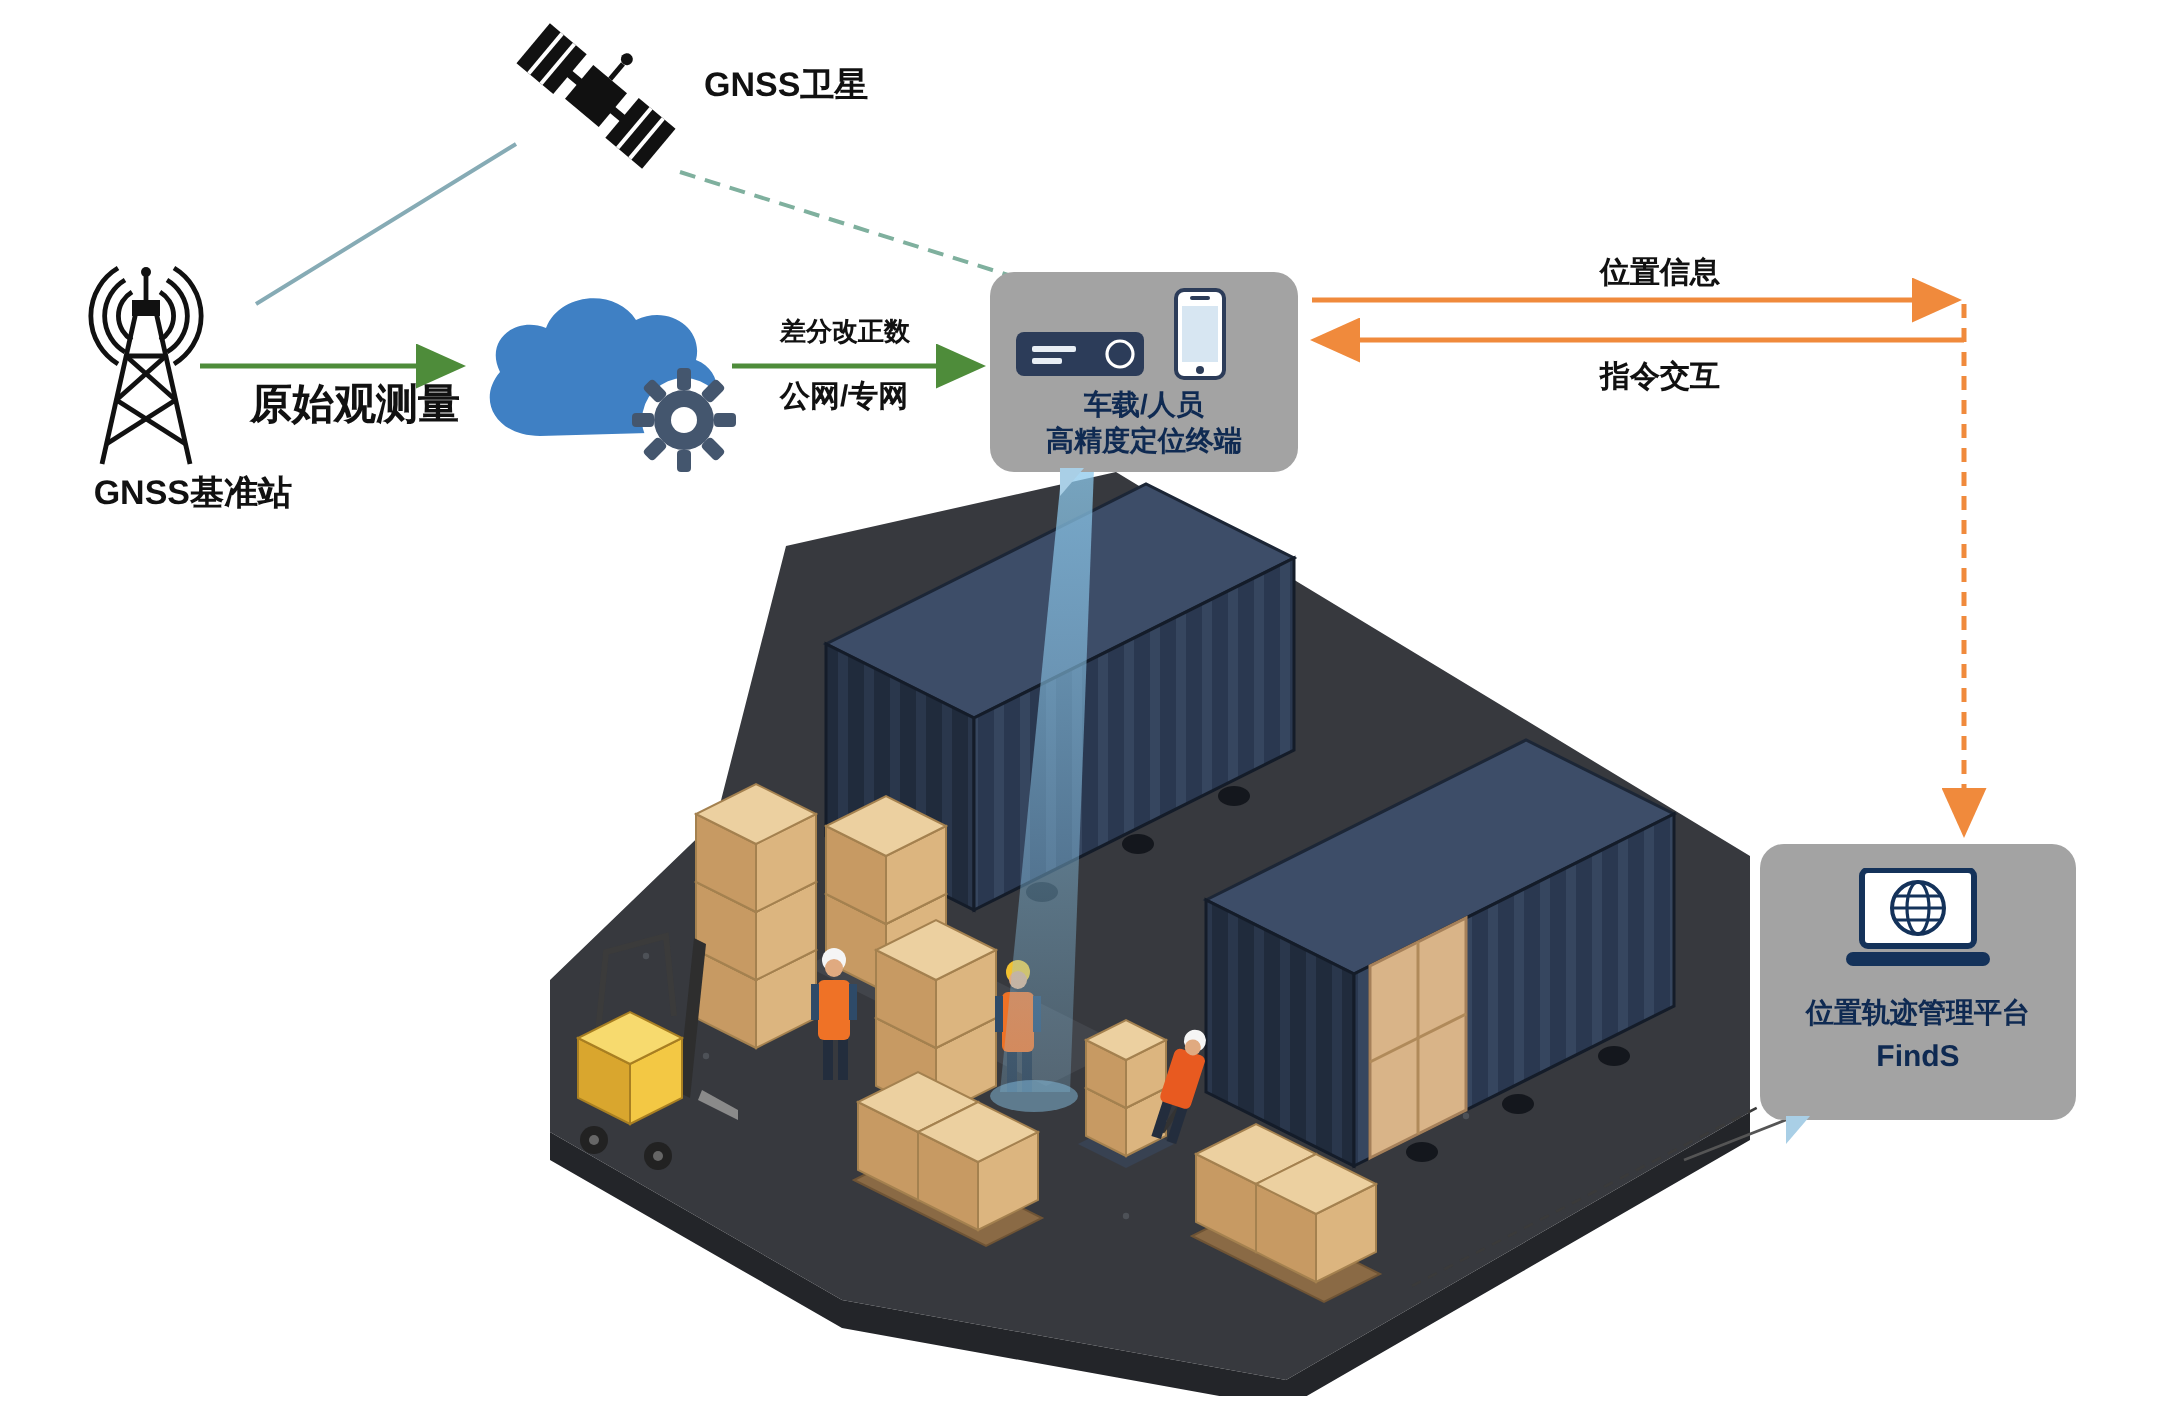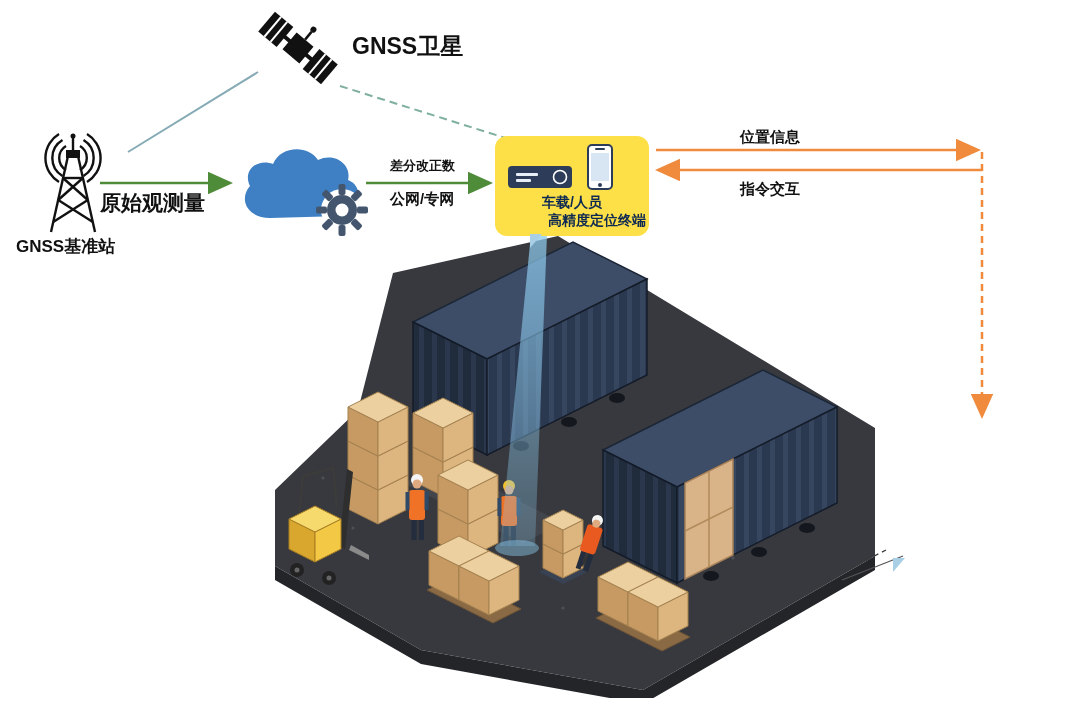--- a/index.html
+++ b/index.html
@@ -1,22 +1,22 @@
 <!DOCTYPE html>
 <html><head>
 <meta charset="utf-8">
 <style>
   html,body{margin:0;padding:0;background:#fff;}
   body{font-family:"Liberation Sans","DejaVu Sans",sans-serif;}
   #canvas{position:relative;width:1080px;height:701px;background:#ffffff;overflow:hidden;}
   svg{display:block;}
   .abs{position:absolute;}
   .lbl{position:absolute;font-weight:bold;color:#111;line-height:1.25;}
-  .lbl.center{text-align:left;}
-  .bubble{position:absolute;background:#fde047;border-radius:12px;}
+  .lbl.center{text-align:right;}
+  .bubble{position:absolute;background:#a3a3a3;border-radius:12px;}
   .bubble .blbl{position:absolute;width:100%;text-align:center;font-weight:bold;color:#0f2a52;}
   .tail{position:absolute;width:0;height:0;}
   #links{position:absolute;left:0;top:0;pointer-events:none;}
 </style>
 </head>
 <body>
 
 <div id="canvas">
 
   <svg class="abs" style="left:263px;top:228px;" width="620" height="470" viewBox="0 0 620 470">
@@ -257,27 +257,40 @@
       <rect x="9" y="11" width="22" height="3" rx="1" fill="#e8eef5"></rect>
       <rect x="9" y="17" width="15" height="3" rx="1" fill="#e8eef5"></rect>
     </svg>
     <svg class="abs" style="left:92px;top:8px;" width="26" height="46" viewBox="0 0 26 46">
       <rect x="1" y="1" width="24" height="44" rx="4" fill="#fff" stroke="#2c3c59" stroke-width="2"></rect>
       <rect x="8" y="4" width="10" height="2" rx="1" fill="#2c3c59"></rect>
       <rect x="4" y="9" width="18" height="28" fill="#d7e6f2"></rect>
       <circle cx="13" cy="41" r="2" fill="#2c3c59"></circle>
     </svg>
     <div class="blbl" style="top:58px;font-size:14px;">车载/人员</div>
-    <div class="blbl" style="top:76px;font-size:14px;padding-left:25px;">高精度定位终端</div>
+    <div class="blbl" style="top:76px;font-size:14px;">高精度定位终端</div>
   </div>
   <div class="tail" style="left:530px;top:234px;border-top:14px solid #a9cfe6;border-right:12px solid transparent;"></div>
 
+  <div class="bubble" style="left:880px;top:422px;width:158px;height:138px;">
+    <svg class="abs" style="left:41px;top:12px;" width="76" height="50" viewBox="0 0 76 50">
+      <rect x="10" y="1" width="56" height="38" rx="3" fill="#fff" stroke="#14325a" stroke-width="3"></rect>
+      <circle cx="38" cy="20" r="13" fill="#fff" stroke="#14325a" stroke-width="2"></circle>
+      <ellipse cx="38" cy="20" rx="5.5" ry="13" fill="none" stroke="#14325a" stroke-width="1.6"></ellipse>
+      <line x1="27" y1="14" x2="49" y2="14" stroke="#14325a" stroke-width="1.6"></line>
+      <line x1="25" y1="20" x2="51" y2="20" stroke="#14325a" stroke-width="1.6"></line>
+      <line x1="27" y1="26" x2="49" y2="26" stroke="#14325a" stroke-width="1.6"></line>
+      <rect x="2" y="42" width="72" height="7" rx="3.5" fill="#14325a"></rect>
+    </svg>
+    <div class="blbl" style="top:76px;font-size:14px;">位置轨迹管理平台</div>
+    <div class="blbl" style="top:98px;font-size:15px;">FindS</div>
+  </div>
   <div class="tail" style="left:893px;top:558px;border-top:14px solid #a9cfe6;border-right:12px solid transparent;"></div>
 
-  <div class="lbl" style="left:352px;top:32px;width:120px;font-size:23px;">GNSS卫星</div>
+  <div class="lbl" style="left:352px;top:32px;width:120px;font-size:17px;">GNSS卫星</div>
   <div class="lbl center" style="left:16px;top:236px;width:130px;font-size:17px;">GNSS基准站</div>
   <div class="lbl center" style="left:100px;top:190px;width:130px;font-size:21px;">原始观测量</div>
   <div class="lbl" style="left:390px;top:158px;width:100px;font-size:13px;">差分改正数</div>
   <div class="lbl" style="left:390px;top:190px;width:100px;font-size:15px;">公网/专网</div>
   <div class="lbl center" style="left:740px;top:128px;width:120px;font-size:15px;">位置信息</div>
   <div class="lbl center" style="left:740px;top:180px;width:120px;font-size:15px;">指令交互</div>
 
 </div>
 
 </body></html>

